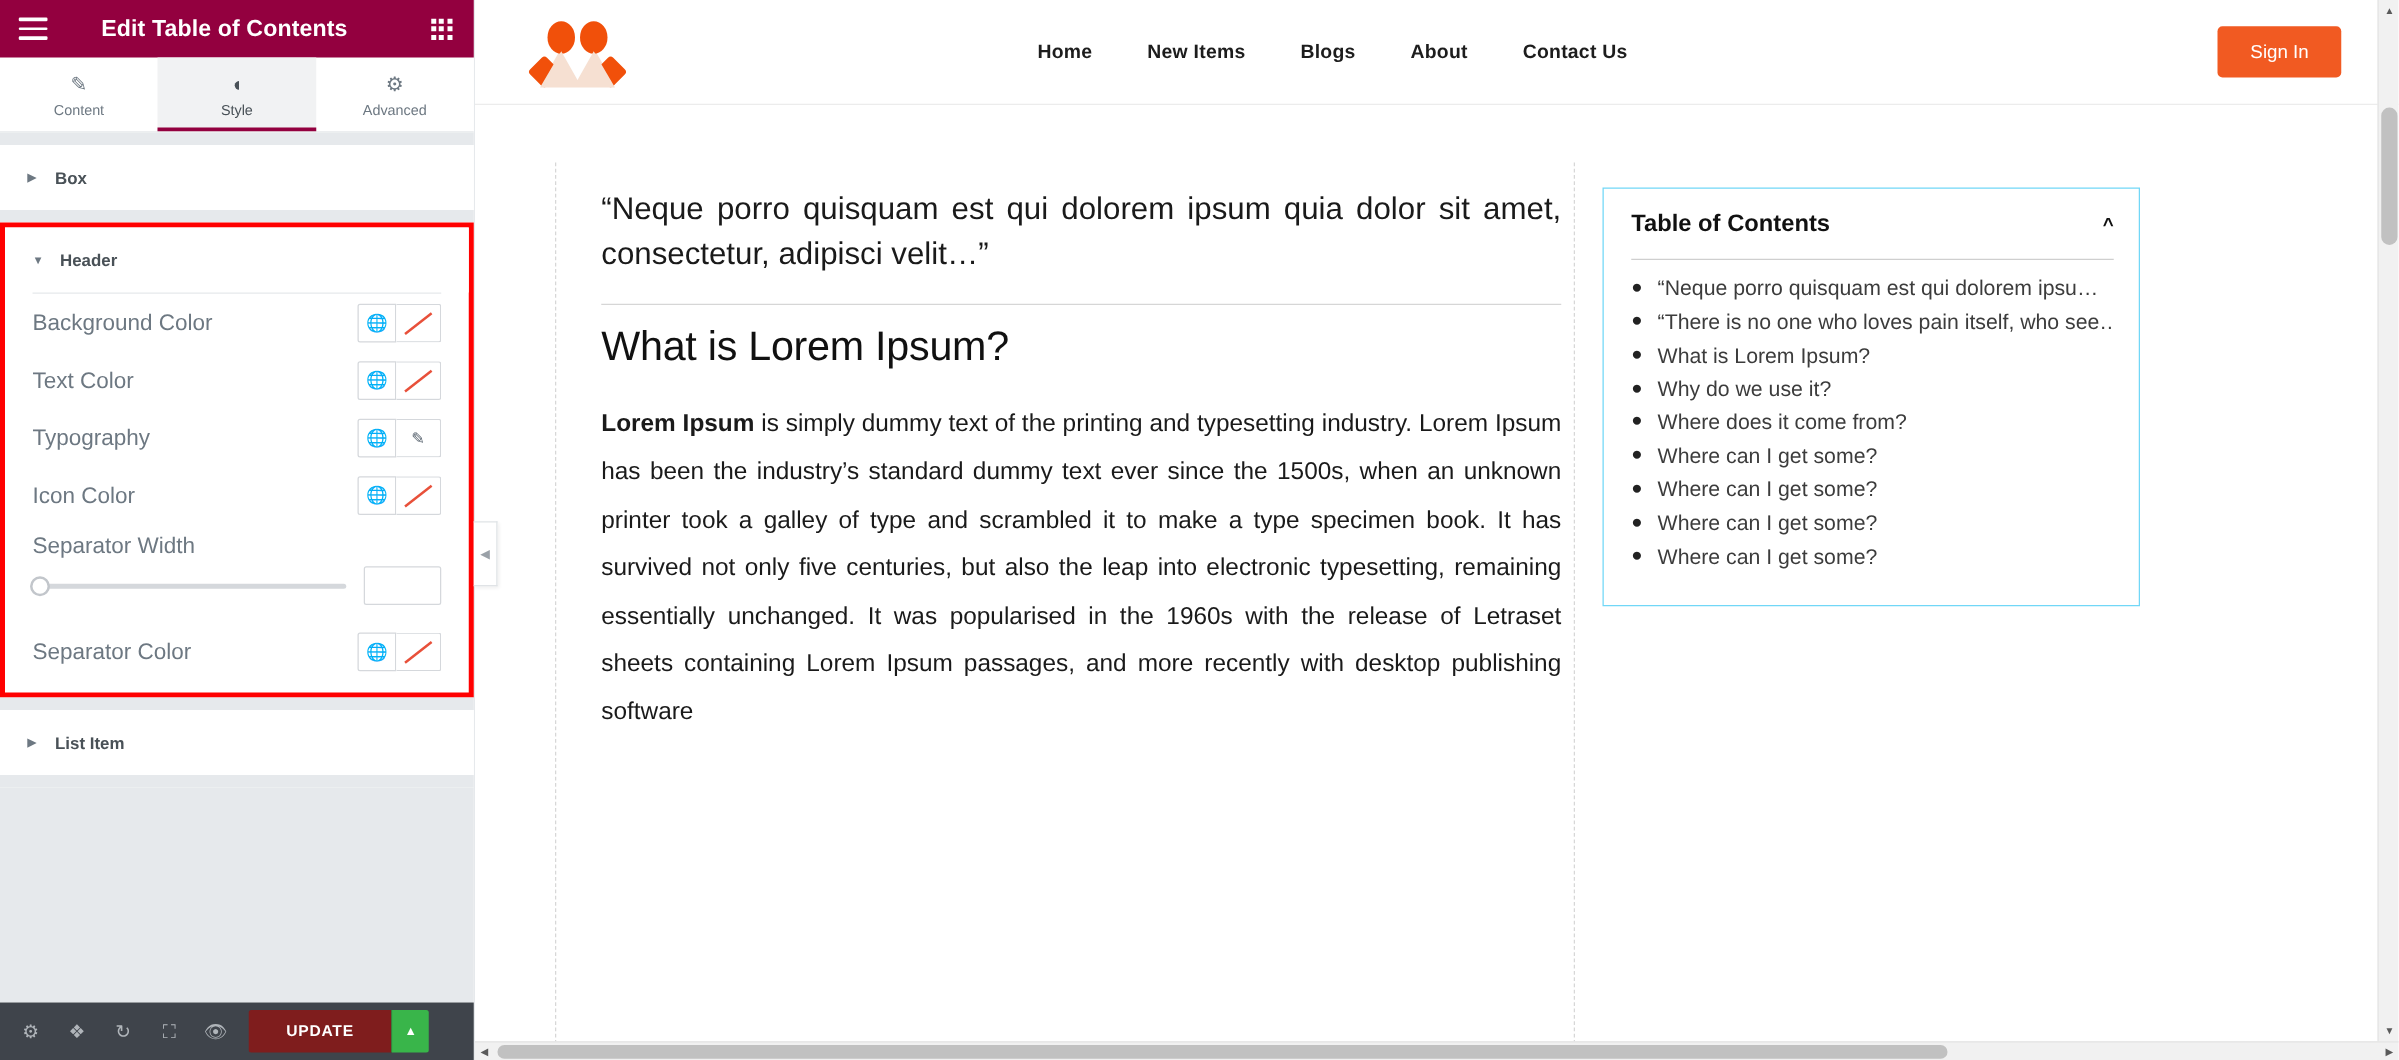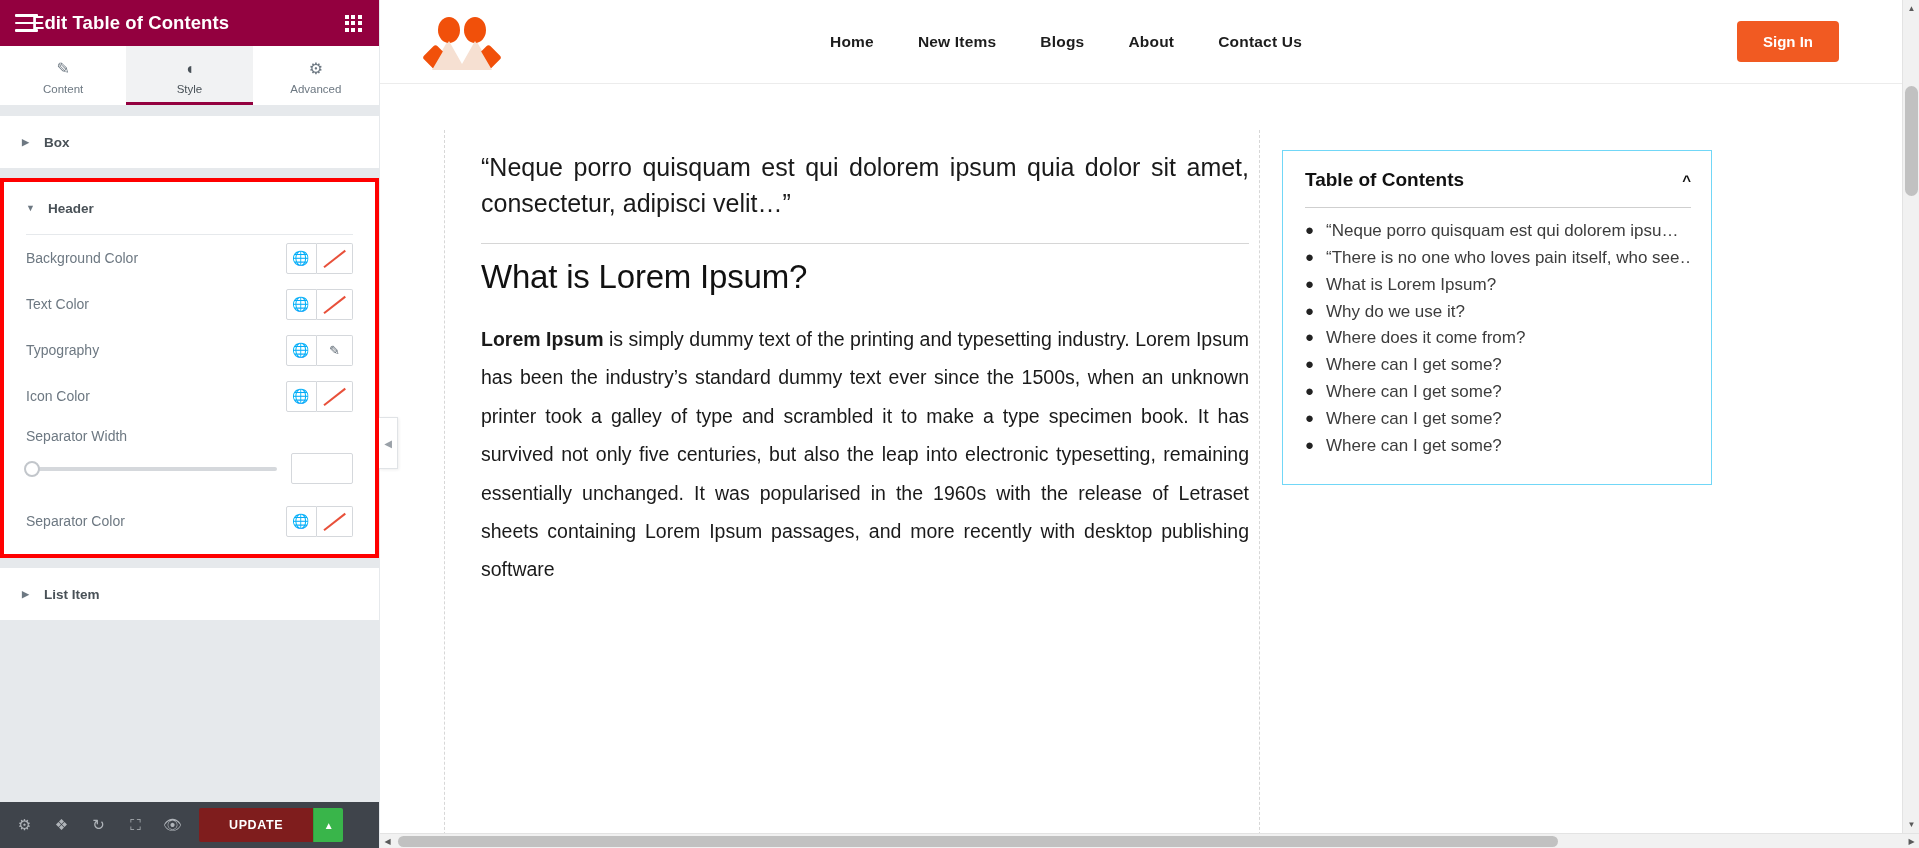--- a/index.html
+++ b/index.html
@@ -26,21 +26,21 @@
     color: #fff; position: relative; flex: 0 0 46px;
   }
   .hamburger {
     width: 52px; height: 46px;
     display: flex; flex-direction: column;
     align-items: center; justify-content: center; gap: 5px;
     cursor: pointer;
   }
   .hamburger span { display: block; width: 23px; height: 2.5px; background: #fff; border-radius: 1px;}
   .panel-title {
-    flex: 1; text-align: left;
+    flex: 1; text-align: center;
     font-size: 18.5px; font-weight: bold;
     letter-spacing: .1px;
     margin-left: -20px;
   }
   .grid-btn {
     width: 52px; height: 46px; display: flex;
     align-items: center; justify-content: center; cursor: pointer;
   }
   .grid-btn .dots { display: grid; grid-template-columns: repeat(3, 4px); grid-template-rows: repeat(3, 4px); gap: 2.5px;}
   .grid-btn .dots i { background: #fff; display: block; width: 4px; height: 4px;}
@@ -73,21 +73,21 @@
   .highlight-box {
     border: 4px solid #ff0000;
     margin: 0; background: #fff;
   }
   .sec-divider { height:1px; background:#e6e9ec; margin: 0 22px;}
 
   .ctrl-row {
     display: flex; align-items: center;
     padding: 0 22px; height: 46px;
   }
-  .ctrl-label { flex: 1; font-size: 14px; color: #6d7882; }
+  .ctrl-label { flex: 1; font-size: 18px; color: #6d7882; }
 
   .ctrl-group { display: flex; align-items: center; }
   .gbtn {
     width: 31px; height: 31px;
     border: 1px solid #d5d8dc; background: #fff;
     display: flex; align-items: center; justify-content: center;
     cursor: pointer; border-radius: 2px 0 0 2px;
     color: #5a6570; font-size: 14px;
   }
   .swatch {
@@ -155,22 +155,22 @@
   #preview { flex: 1; height: 848px; position: relative; background: #fff; overflow: hidden;}
   .site-header {
     height: 84px; background: #fff; display: flex; align-items: center;
     padding: 0 0 0 36px; border-bottom: 1px solid #ececec;
     position: relative;
   }
   .logo { width: 92px; height: 60px; position: relative; flex: 0 0 92px;}
   .nav { display: flex; align-items: center; gap: 44px; margin-left: 322px;}
   .nav a { font-size: 15.5px; color: #1d1d1d; font-weight: bold; text-decoration: none; cursor: pointer; letter-spacing: .2px;}
   .signin {
-    margin-left: auto; margin-right: 80px;
-    background: #f15a22; color: #fff; font-weight: bold;
+    margin-left: auto; margin-right: 46px;
+    background: #f15a22; color: #fff; font-weight: normal;
     font-size: 15px; padding: 12px 26px; border-radius: 4px; cursor: pointer;
   }
 
   .content-area { display: flex; position: relative; height: 764px;}
   .article {
     width: 816px; padding: 46px 0 0 0; margin-left: 64px;
     position: relative;
   }
   .art-inner { border-left: 1px dashed #d7d7d7; border-right: 1px dashed #d7d7d7; padding: 20px 10px 0 36px; min-height: 720px;}
   .quote { font-size: 25px; color: #1a1a1a; line-height: 1.42; text-align: justify; margin-bottom: 6px; font-weight: 400;}

